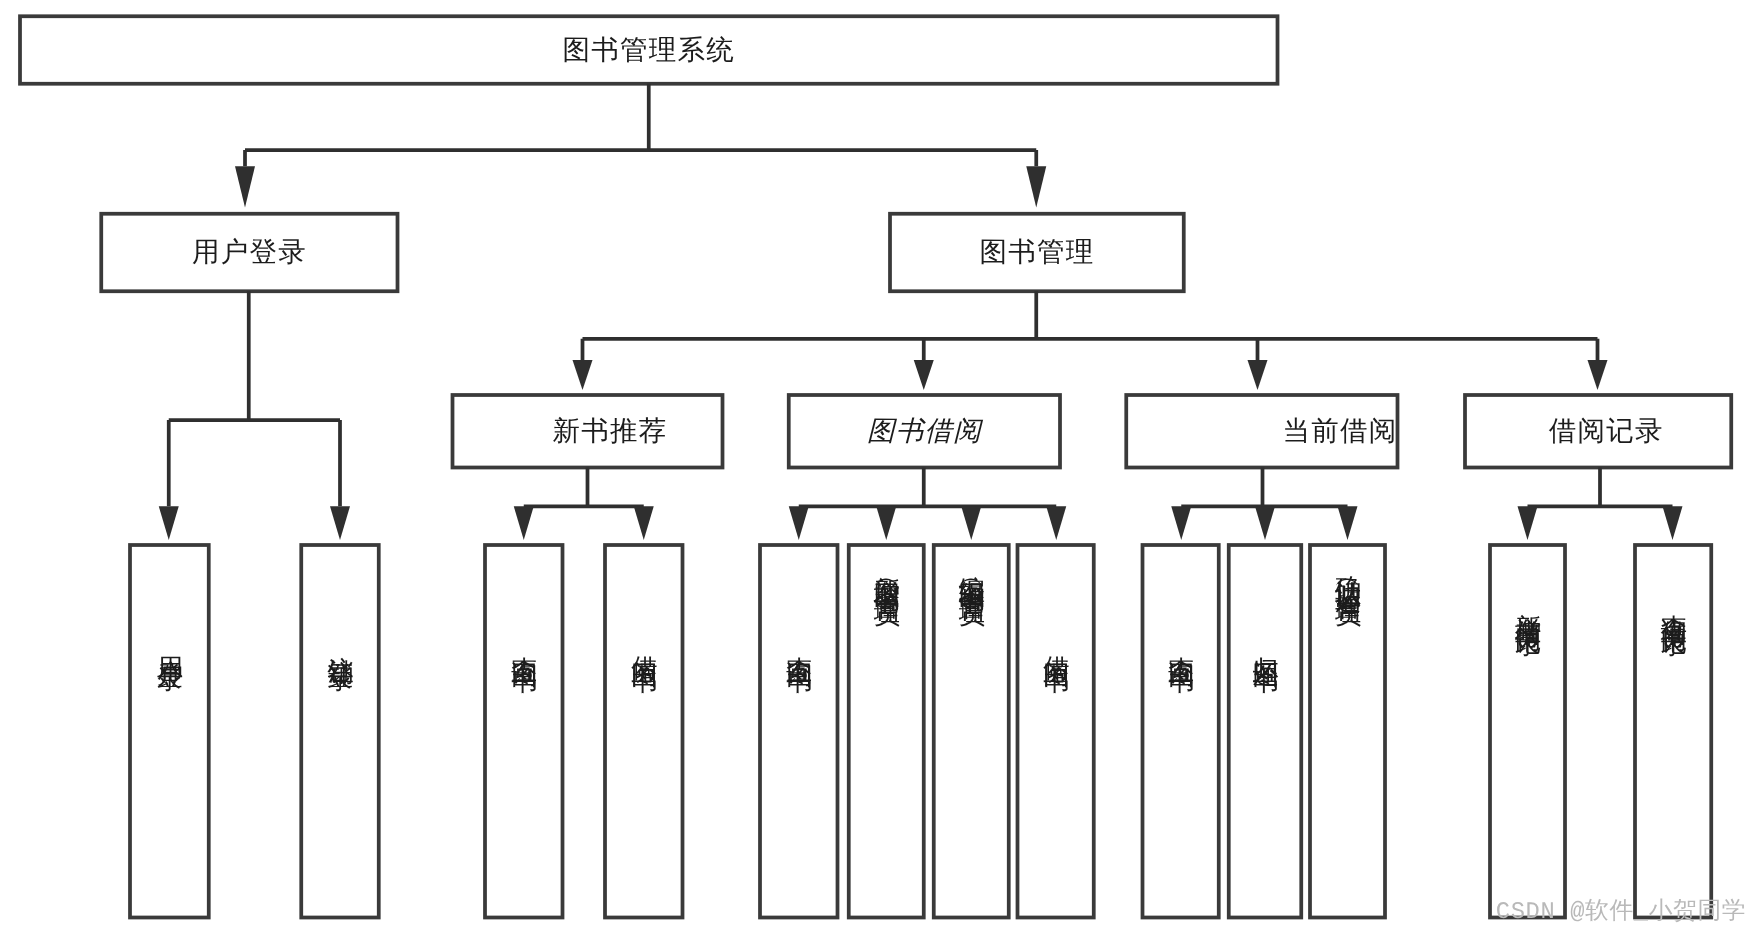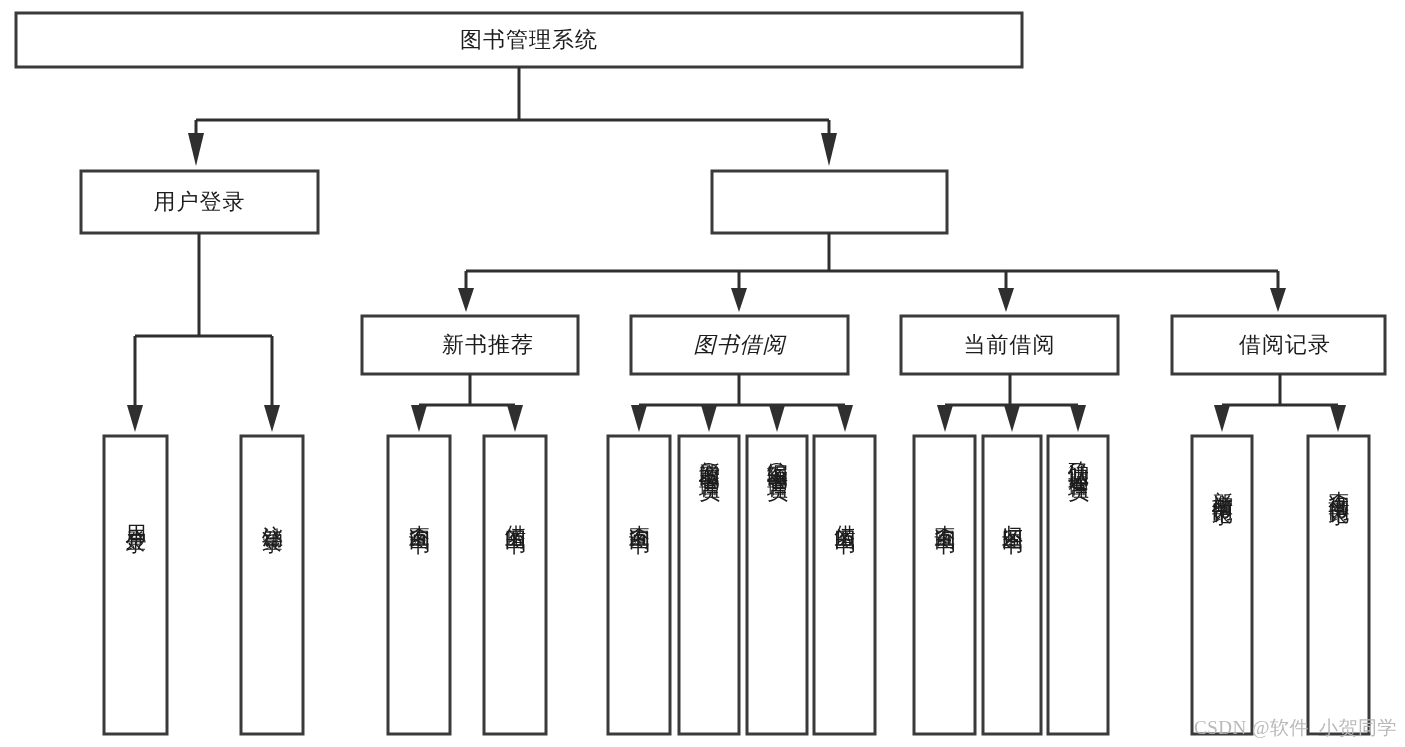--- a/index.html
+++ b/index.html
@@ -68,21 +68,21 @@
     font-family: "DejaVu Sans", "Liberation Sans", sans-serif;
     font-size: 22px;
     color: #1c1c1c;
     white-space: nowrap;
     letter-spacing: 1px;
   }
   #watermark {
     position: absolute;
     right: 8px;
     bottom: 6px;
-    font-family: Liberation Serif, serif;
+    font-family: Liberation Mono, monospace;
     font-size: 19px;
     color: #b9b9b9;
     white-space: nowrap;
     letter-spacing: 0.5px;
   }
 </style>
 </head>
 <body>
 
 <div id="diagram-root">
@@ -161,38 +161,41 @@
     <rect class="node-box" x="814" y="436" width="61" height="298"></rect>
 
     <rect class="node-box" x="914" y="436" width="61" height="298"></rect>
     <rect class="node-box" x="983" y="436" width="58" height="298"></rect>
     <rect class="node-box" x="1048" y="436" width="60" height="298"></rect>
 
     <rect class="node-box" x="1192" y="436" width="60" height="298"></rect>
     <rect class="node-box" x="1308" y="436" width="61" height="298"></rect>
   </svg>
 
-  <div class="hlabel-wrap" style="left:16px; top:13px; width:1006px; height:54px;margin-left:10px;">
+  <div class="hlabel-wrap" style="left:16px; top:13px; width:1006px; height:54px;">
     <span class="hlabel-text">图书管理系统</span>
   </div>
 
   <div class="hlabel-wrap" style="left:81px; top:171px; width:237px; height:62px;">
     <span class="hlabel-text">用户登录</span>
   </div>
 
+  <div class="hlabel-wrap" style="left:712px; top:171px; width:235px; height:62px;">
+    <span class="hlabel-text">图书管理</span>
+  </div>
 
   <div class="hlabel-wrap" style="left:380px; top:316px; width:216px; height:58px;">
     <span class="hlabel-text">新书推荐</span>
   </div>
 
   <div class="hlabel-wrap" style="left:631px; top:316px; width:217px; height:58px;font-style:italic;">
     <span class="hlabel-text">图书借阅</span>
   </div>
 
-  <div class="hlabel-wrap" style="left:901px; top:316px; width:217px; height:58px;">
+  <div class="hlabel-wrap" style="left:901px; top:316px; width:217px; height:58px;justify-content:flex-end;">
     <span class="hlabel-text">当前借阅</span>
   </div>
 
   <div class="hlabel-wrap" style="left:1172px; top:316px; width:226px; height:58px;">
     <span class="hlabel-text">借阅记录</span>
   </div>
 
   <div class="vlabel-wrap" style="left:104px; top:436px; width:63px; height:298px; padding-top:72px;">
     <span class="vlabel-text">用户登录</span>
   </div>

